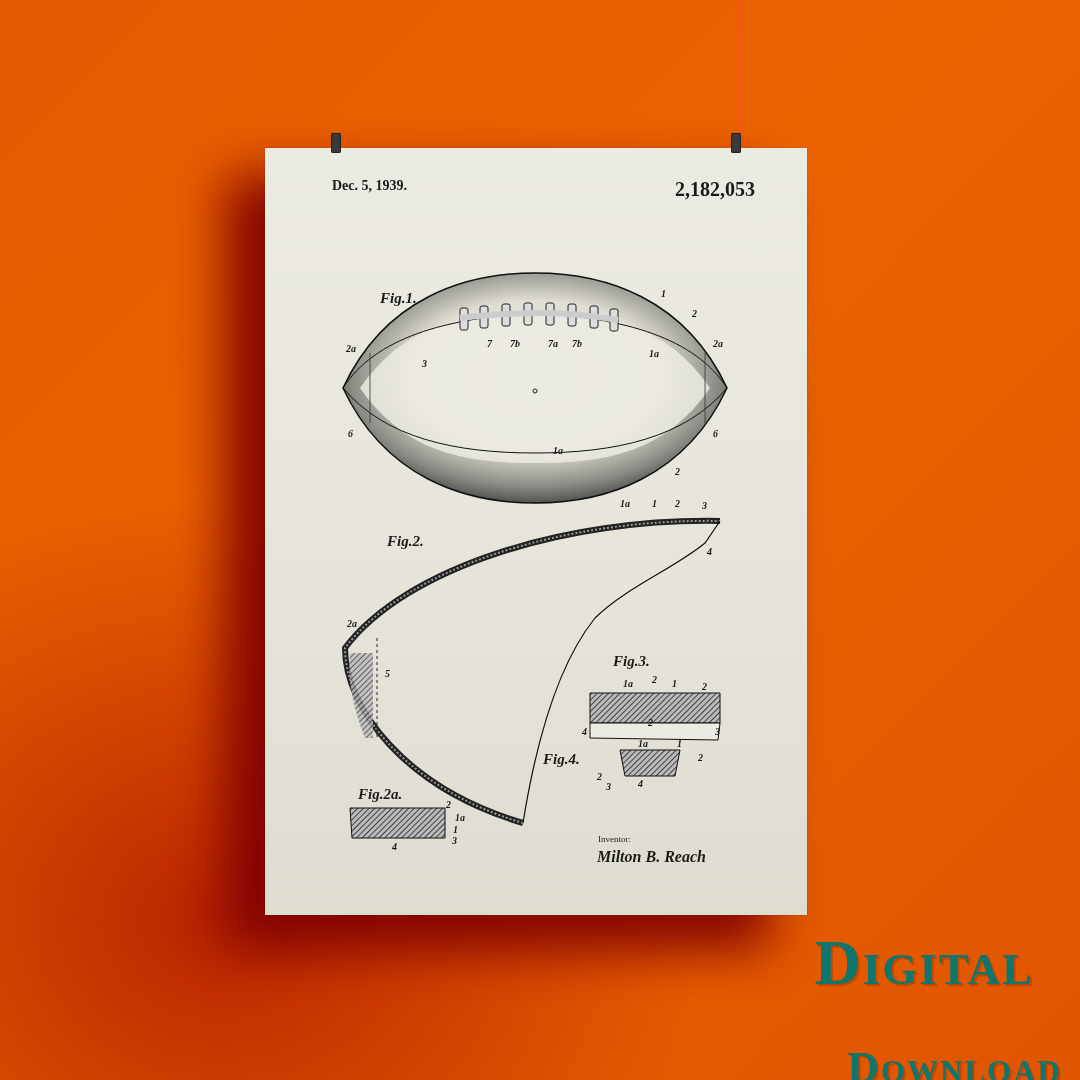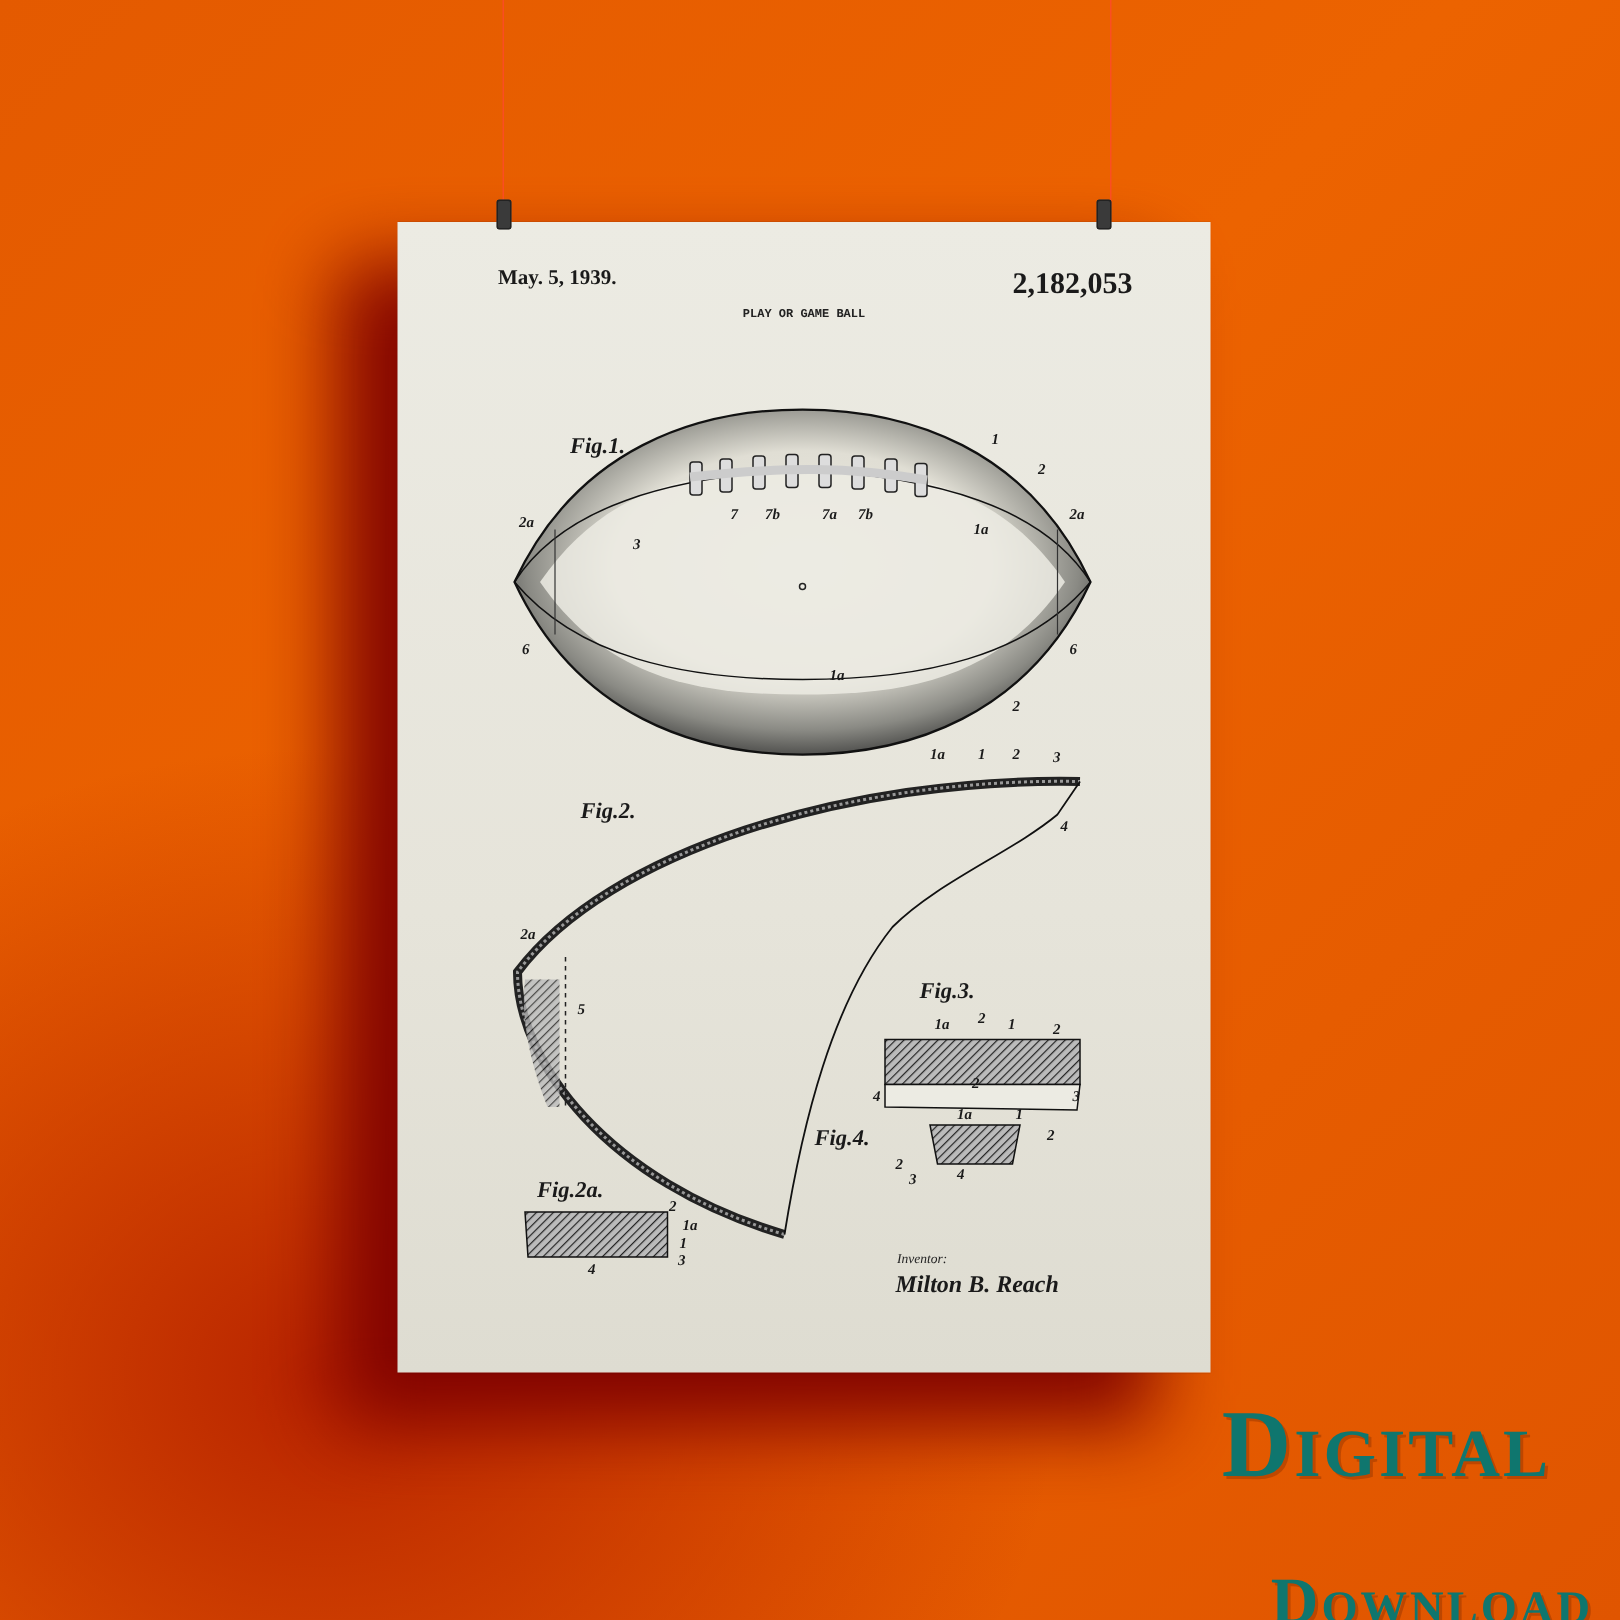--- a/index.html
+++ b/index.html
@@ -18,38 +18,37 @@
     box-shadow:0 0 1px rgba(0,0,0,.3);}
   .hdr{position:absolute;top:30px;font-weight:bold;color:#1a1a1a;}
   .date{left:67px;font-size:14px;}
   .pnum{right:52px;font-size:20px;text-align:right;}
   .inv{left:0;right:0;text-align:center;top:35px;font-family:"Liberation Sans",sans-serif;font-size:10px;letter-spacing:.5px;}
   .title{position:absolute;left:0;right:0;top:57px;text-align:center;font-family:"Liberation Mono",monospace;font-size:8px;font-weight:bold;color:#222;}
   .filed{position:absolute;left:0;right:0;top:76px;text-align:center;font-family:"Liberation Mono",monospace;font-size:9px;color:#222;}
   .figlbl{position:absolute;font-style:italic;font-weight:bold;font-size:15px;color:#1a1a1a;}
   .ref{position:absolute;font-style:italic;font-weight:bold;font-size:10px;color:#1a1a1a;}
   svg.draw{position:absolute;left:0;top:0;}
-  .inventor-label{position:absolute;left:333px;top:686px;font-style:italic;font-size:9px;color:#222;}
+  .inventor-label{position:absolute;left:333px;top:686px;font-size:9px;color:#222;}
   .inventor-sig{position:absolute;left:332px;top:700px;font-style:italic;font-weight:bold;font-size:16px;color:#1a1a1a;text-align:right;}
   .dd{position:absolute;right:18px;font-family:"Liberation Serif",serif;color:#0f766e;letter-spacing:2px;
     text-shadow:2px 2px 0 rgba(120,40,0,.35);font-weight:bold;}
   .dd1{top:926px;font-size:64px;right:46px;}
   .dd2{top:1042px;font-size:44px;}
 </style>
 </head>
 <body>
 
 <div class="shadow"></div>
 <div class="string" style="left:335px"></div>
 <div class="string" style="left:740px"></div>
 
 <div class="paper">
-  <div class="hdr date">May. 5, 1939.</div>
+  <div class="hdr date">Dec. 5, 1939.</div>
   <div class="hdr pnum">2,182,053</div>
-  <div class="title">PLAY OR GAME BALL</div>
 
   <svg class="draw" width="542" height="767" viewBox="0 0 542 767">
     <defs>
       <radialGradient id="ballShade" cx="50%" cy="45%" r="60%">
         <stop offset="0%" stop-color="#ecebe3"></stop>
         <stop offset="55%" stop-color="#e0ded4"></stop>
         <stop offset="80%" stop-color="#8a8a84"></stop>
         <stop offset="100%" stop-color="#2a2a2a"></stop>
       </radialGradient>
       <pattern id="hatch" width="4" height="4" patternUnits="userSpaceOnUse" patternTransform="rotate(45)">

